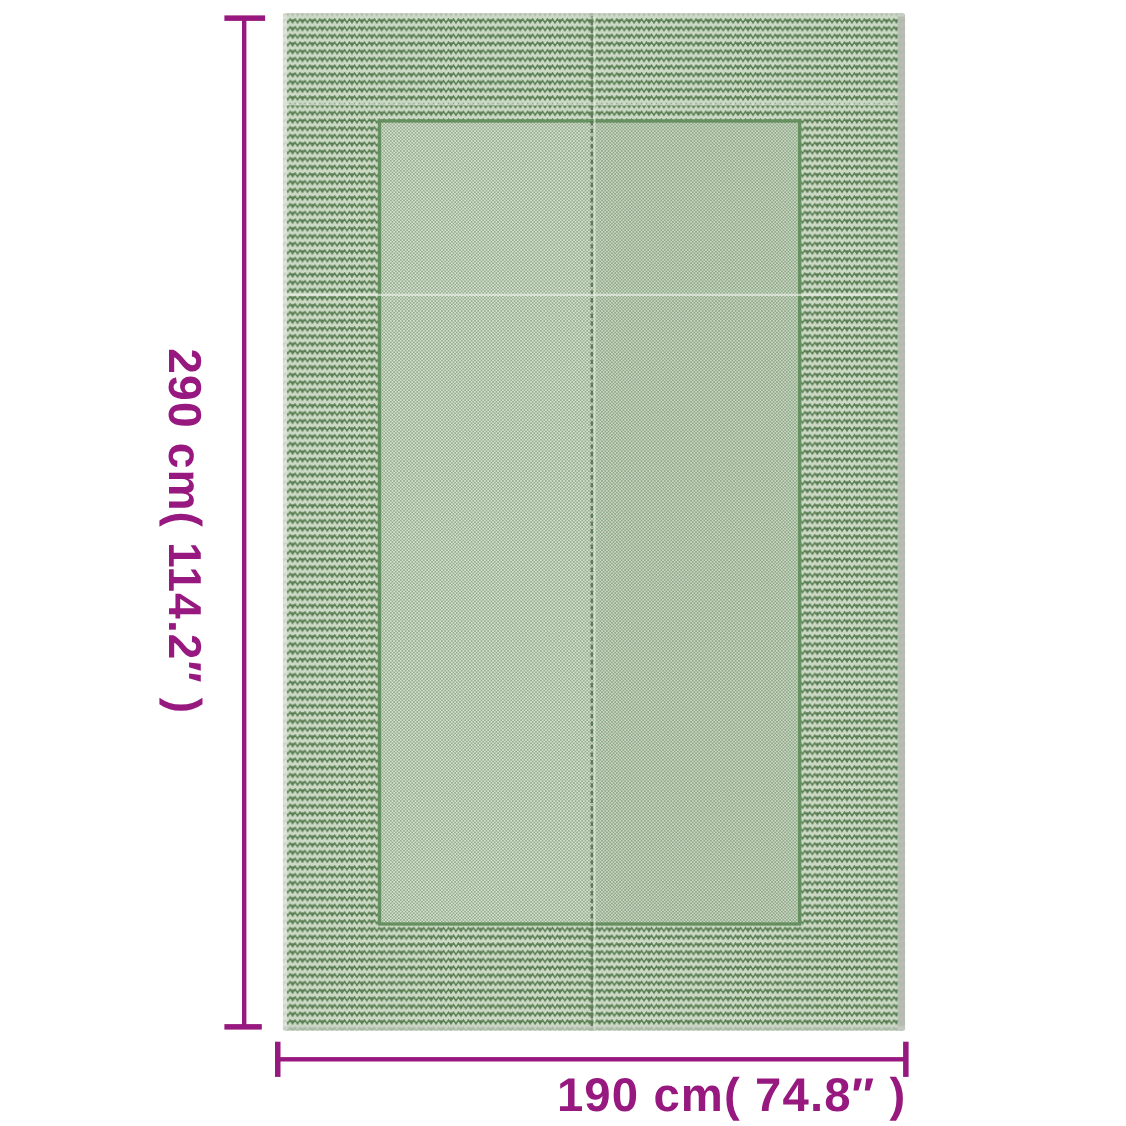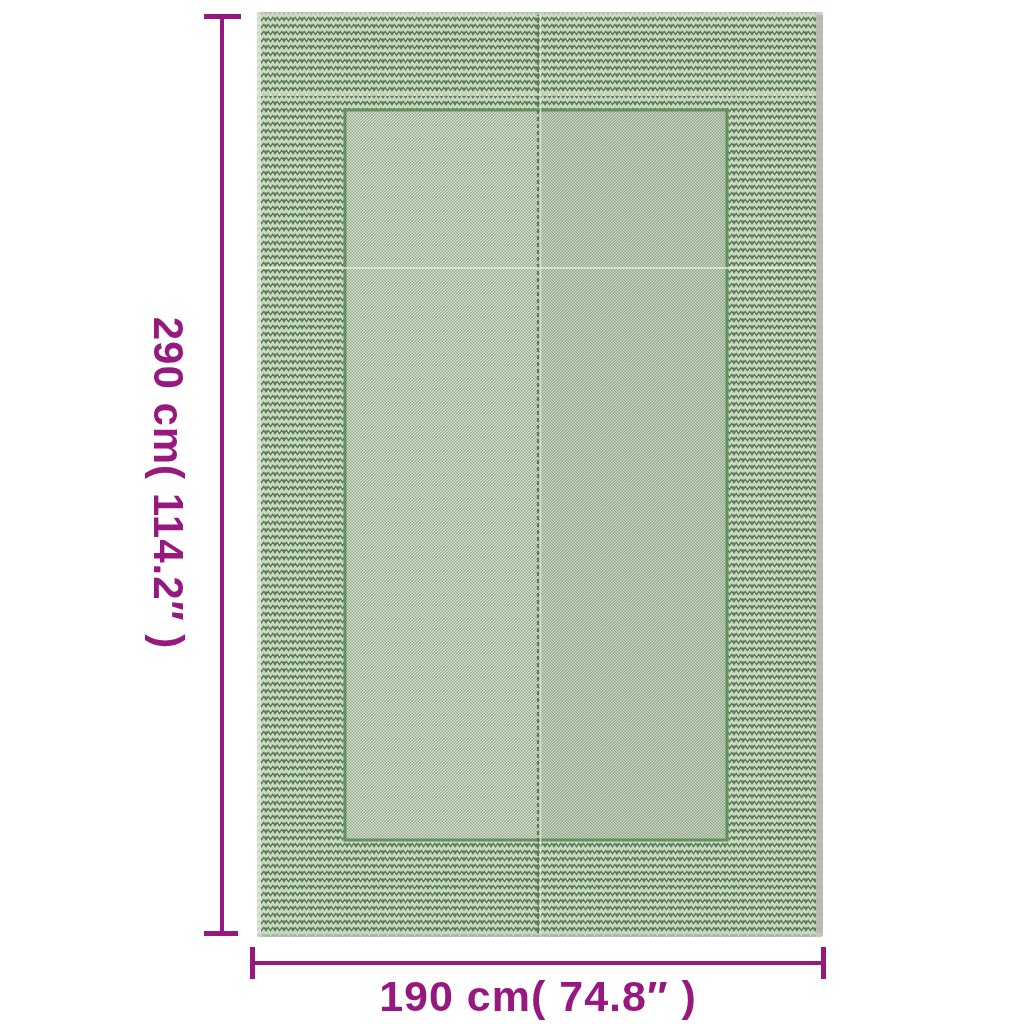--- a/index.html
+++ b/index.html
@@ -32,21 +32,21 @@
   .dim-line-h{position:absolute;left:252px;top:961px;width:572px;height:4px;background:var(--purple);}
   .dim-cap-v-left{position:absolute;left:250px;top:947px;width:5px;height:32px;background:var(--purple);}
   .dim-cap-v-right{position:absolute;left:821px;top:947px;width:5px;height:32px;background:var(--purple);}
   .v-label{position:absolute;left:168px;top:483px;width:0;height:0;}
   .v-label span{
     position:absolute;left:0;top:0;white-space:nowrap;
     transform:rotate(90deg) translate(-50%,-50%);transform-origin:0 0;
     color:var(--purple);font-size:42px;font-weight:700;letter-spacing:1px;
   }
   .h-label{
-    position:absolute;left:252px;top:972px;width:572px;text-align:center;
+    position:absolute;left:252px;top:972px;width:572px;text-align:right;
     color:var(--purple);font-size:43px;font-weight:700;letter-spacing:1px;
     white-space:nowrap;
   }
 </style>
 </head>
 <body>
 
 <div class="canvas">
 
   <figure class="rug">

